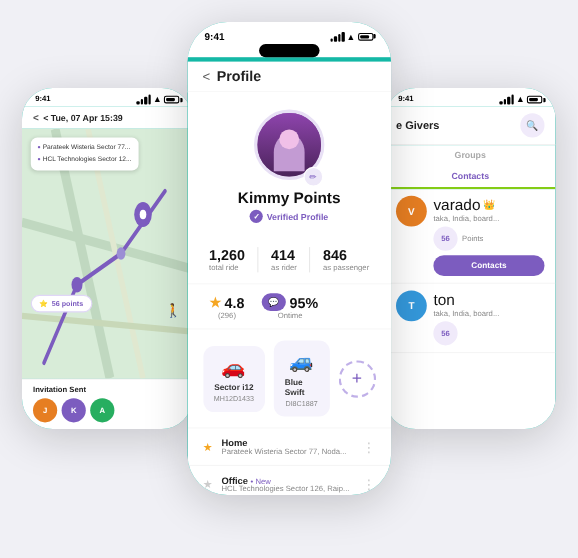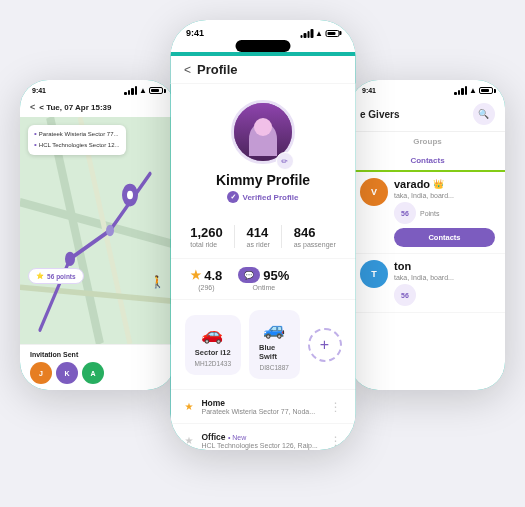--- a/index.html
+++ b/index.html
@@ -443,21 +443,21 @@
       flex-shrink: 0;
       display: flex;
       align-items: center;
       justify-content: center;
       font-size: 9px;
       font-weight: 700;
       color: #fff;
     }
     .giver-info { flex: 1; }
     .giver-name-row { display: flex; align-items: center; gap: 3px; margin-bottom: 2px; }
-    .giver-name { font-size: 11px; font-weight: 700; color: #111; }
+    .giver-name { font-size: 14px; font-weight: 400; color: #111; }
     .crown-icon { color: #f5a623; font-size: 9px; }
     .giver-loc { font-size: 7px; color: #888; }
     .giver-points-row { display: flex; align-items: center; gap: 4px; margin-top: 3px; }
     .points-circle {
       width: 22px; height: 22px;
       border-radius: 50%;
       background: #f0eafa;
       display: flex; align-items: center; justify-content: center;
       font-size: 7px; font-weight: 700; color: #7c5cbf;
     }
@@ -554,21 +554,21 @@
   <div class="profile-header">
     <span class="back-arrow">&lt;</span>
     <span class="profile-title">Profile</span>
   </div>
   <div class="profile-content">
     <div class="profile-avatar-section">
       <div class="avatar-wrapper">
         <div class="avatar-person"></div>
       </div>
       <div class="edit-icon-badge">✏</div>
-      <div class="user-name">Kimmy Profile</div>
+      <div class="user-name">Kimmy Points</div>
       <div class="verified-badge">
         <span>Verified Profile</span>
       </div>
     </div>
     <div class="stats-row">
       <div class="stat-item">
         <div class="stat-num">1,260</div>
         <div class="stat-label">total ride</div>
       </div>
       <div class="stat-divider"></div>

